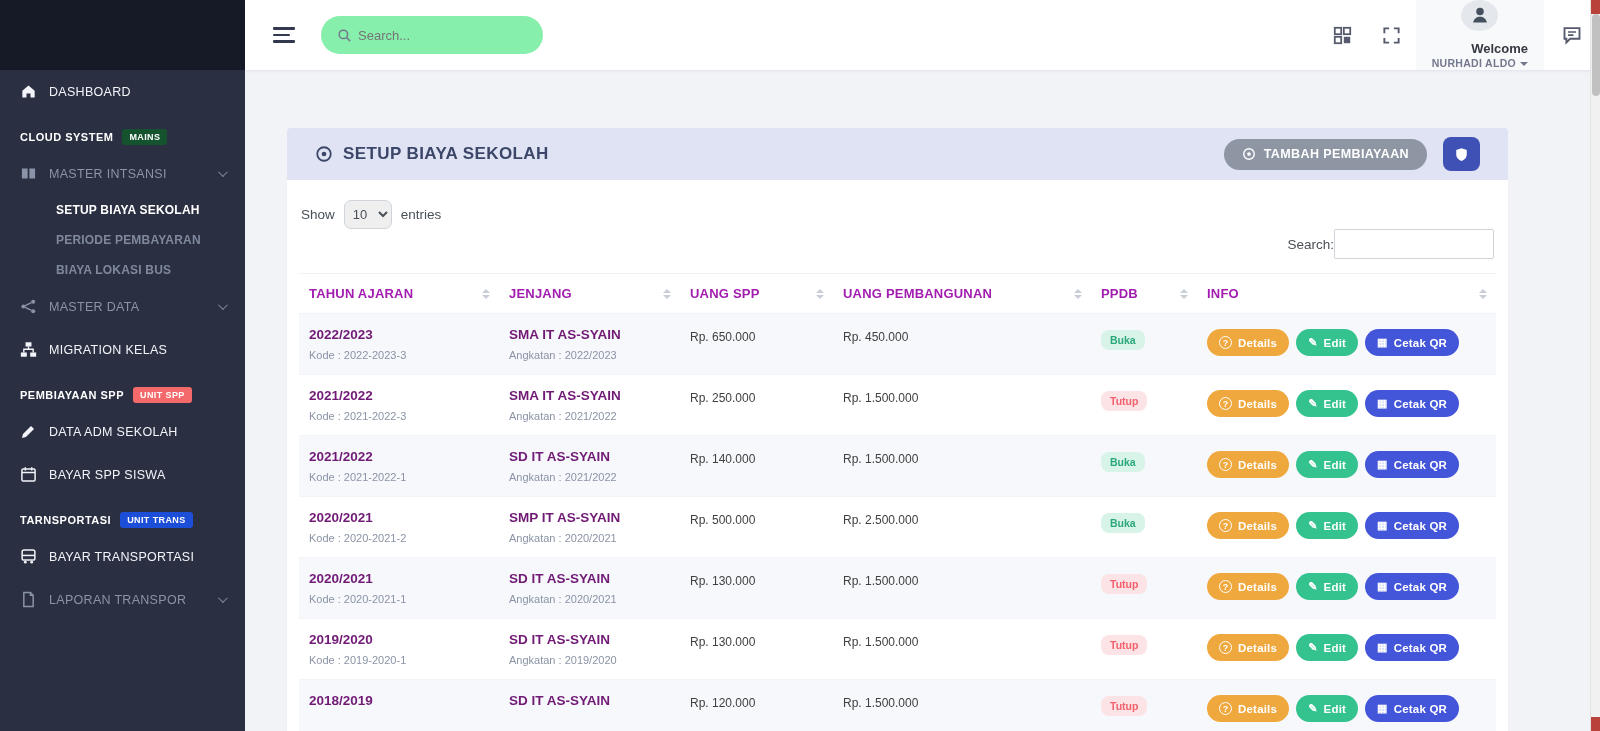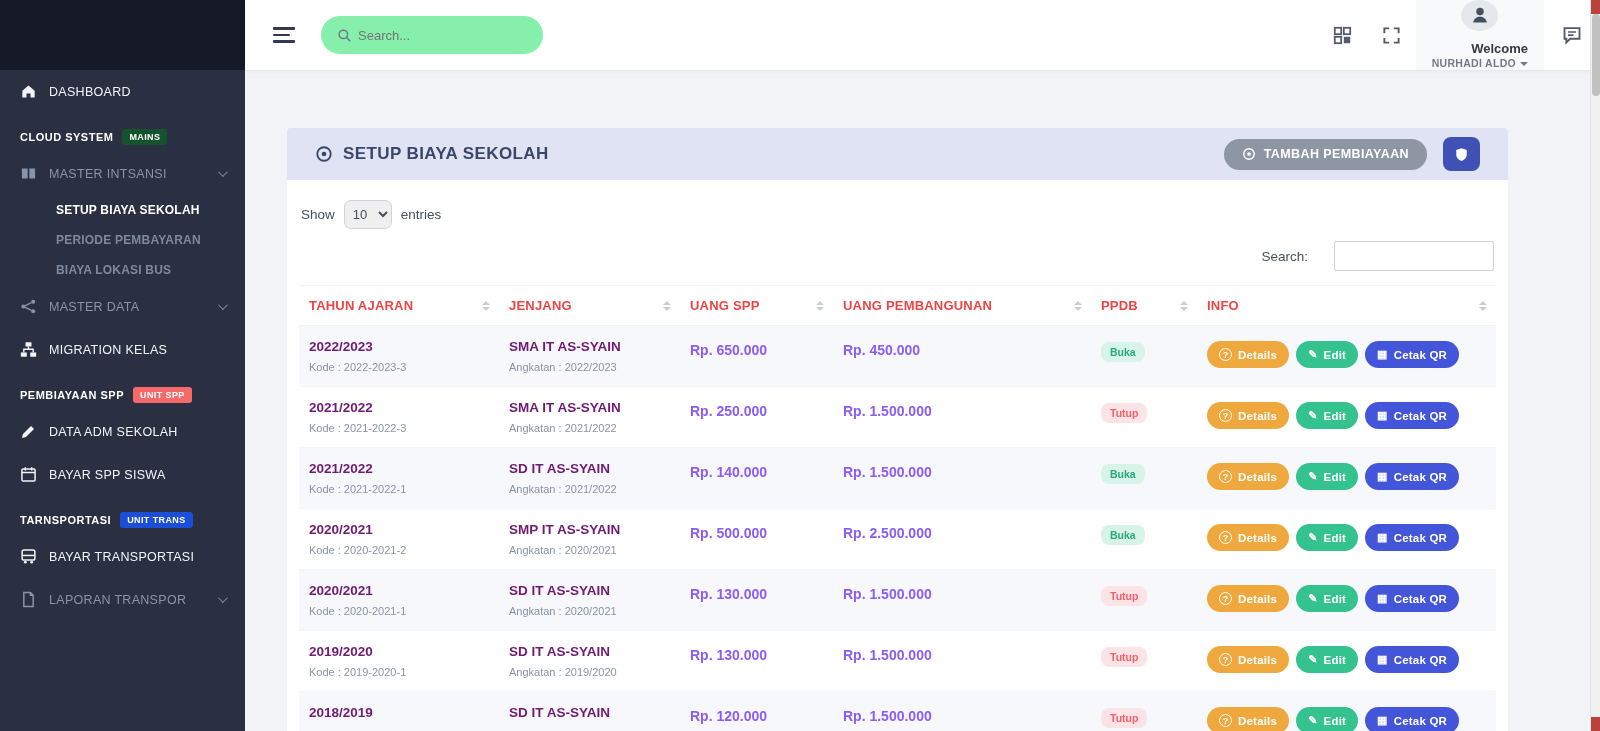--- a/index.html
+++ b/index.html
@@ -61,38 +61,38 @@
              font-family:"Liberation Sans",sans-serif; }
   .add-btn .svgi { width:14px; height:14px; }
   .square-btn { width:37px; height:34px; border:none; border-radius:8px; background:var(--indigo,#3f51b5); color:#fff;
                 display:flex; align-items:center; justify-content:center; cursor:pointer; }
   .square-btn .svgi { width:15px; height:15px; }
   .card-body { background:#fff; border-radius:0 0 4px 4px; padding:14px 12px 0; box-shadow:0 1px 2px rgba(30,40,60,.06); }
 
   .tbl-controls { display:flex; align-items:center; gap:9px; font-size:13.5px; color:#495057; padding:6px 2px 0; }
   .page-size-select { width:48px; height:29px; border:1px solid #ced4da; border-radius:7px; font-size:13px; color:#495057;
                       padding:2px 4px; font-family:"Liberation Sans",sans-serif; }
-  .tbl-search { display:flex; justify-content:flex-end; align-items:center; gap:26px; margin-top:12px; font-size:13.5px;
+  .tbl-search { display:flex; justify-content:flex-end; align-items:center; gap:0; margin-top:0; font-size:13.5px;
                 color:#495057; padding-right:2px; }
   .tbl-search input { width:160px; height:30px; border:1px solid #ced4da; border-radius:2px; padding:0 8px; font-size:13px;
                       font-family:"Liberation Sans",sans-serif; outline:none; }
 
   
   table { width:100%; border-collapse:collapse; table-layout:fixed; margin-top:14px; }
-  th { text-align:left; font-size:13px; font-weight:700; color:#ef4444; letter-spacing:.2px; padding:12px 26px 12px 10px;
+  th { text-align:left; font-size:13px; font-weight:700; color:#a21caf; letter-spacing:.2px; padding:12px 26px 12px 10px;
        border-top:1px solid #eff2f7; border-bottom:1px solid #eff2f7; position:relative; white-space:nowrap; }
   .sort { position:absolute; right:9px; top:50%; transform:translateY(-50%); display:flex; flex-direction:column; gap:2px; }
   .sort i { width:0; height:0; border-left:4px solid transparent; border-right:4px solid transparent; display:block; }
   .sort .up { border-bottom:4.5px solid #c8cdd8; }
   .sort .dn { border-top:4.5px solid #c8cdd8; }
   td { padding:13px 10px; vertical-align:top; border-top:1px solid #f2f4f8; }
   tr.stripe { background:#f7f8fc; }
   .cell-main { font-size:13.5px; font-weight:700; color:#701a75; }
   .cell-sub { font-size:11px; color:#8a93a5; margin-top:7px; min-height:12px; }
-  .money { font-size:14px; font-weight:700; color:#8b5cf6; padding-top:16px; }
+  .money { font-size:12px; font-weight:400; color:#404040; padding-top:16px; }
   .badge { display:inline-block; font-size:10.5px; font-weight:700; padding:4px 9px; border-radius:8px; margin-top:3px; }
   .badge.buka { background:var(--buka-bg,#d8f3e7); color:var(--buka-text,#29a87a); }
   .badge.tutup { background:var(--tutup-bg,#fce4e6); color:var(--tutup-text,#f3616d); }
   .actions { display:flex; gap:7px; align-items:center; padding-top:2px; }
   .abtn { display:inline-flex; align-items:center; gap:6px; height:27px; border:none; border-radius:14px; color:#fff;
           font-size:11.5px; font-weight:700; padding:0 12px; cursor:pointer; white-space:nowrap;
           font-family:"Liberation Sans",sans-serif; letter-spacing:.2px; }
   .abtn.details { background:var(--warning,#efa83d); }
   .abtn.edit { background:var(--success,#34c38f); }
   .abtn.qr { background:var(--qr-blue,#4355d8); }

